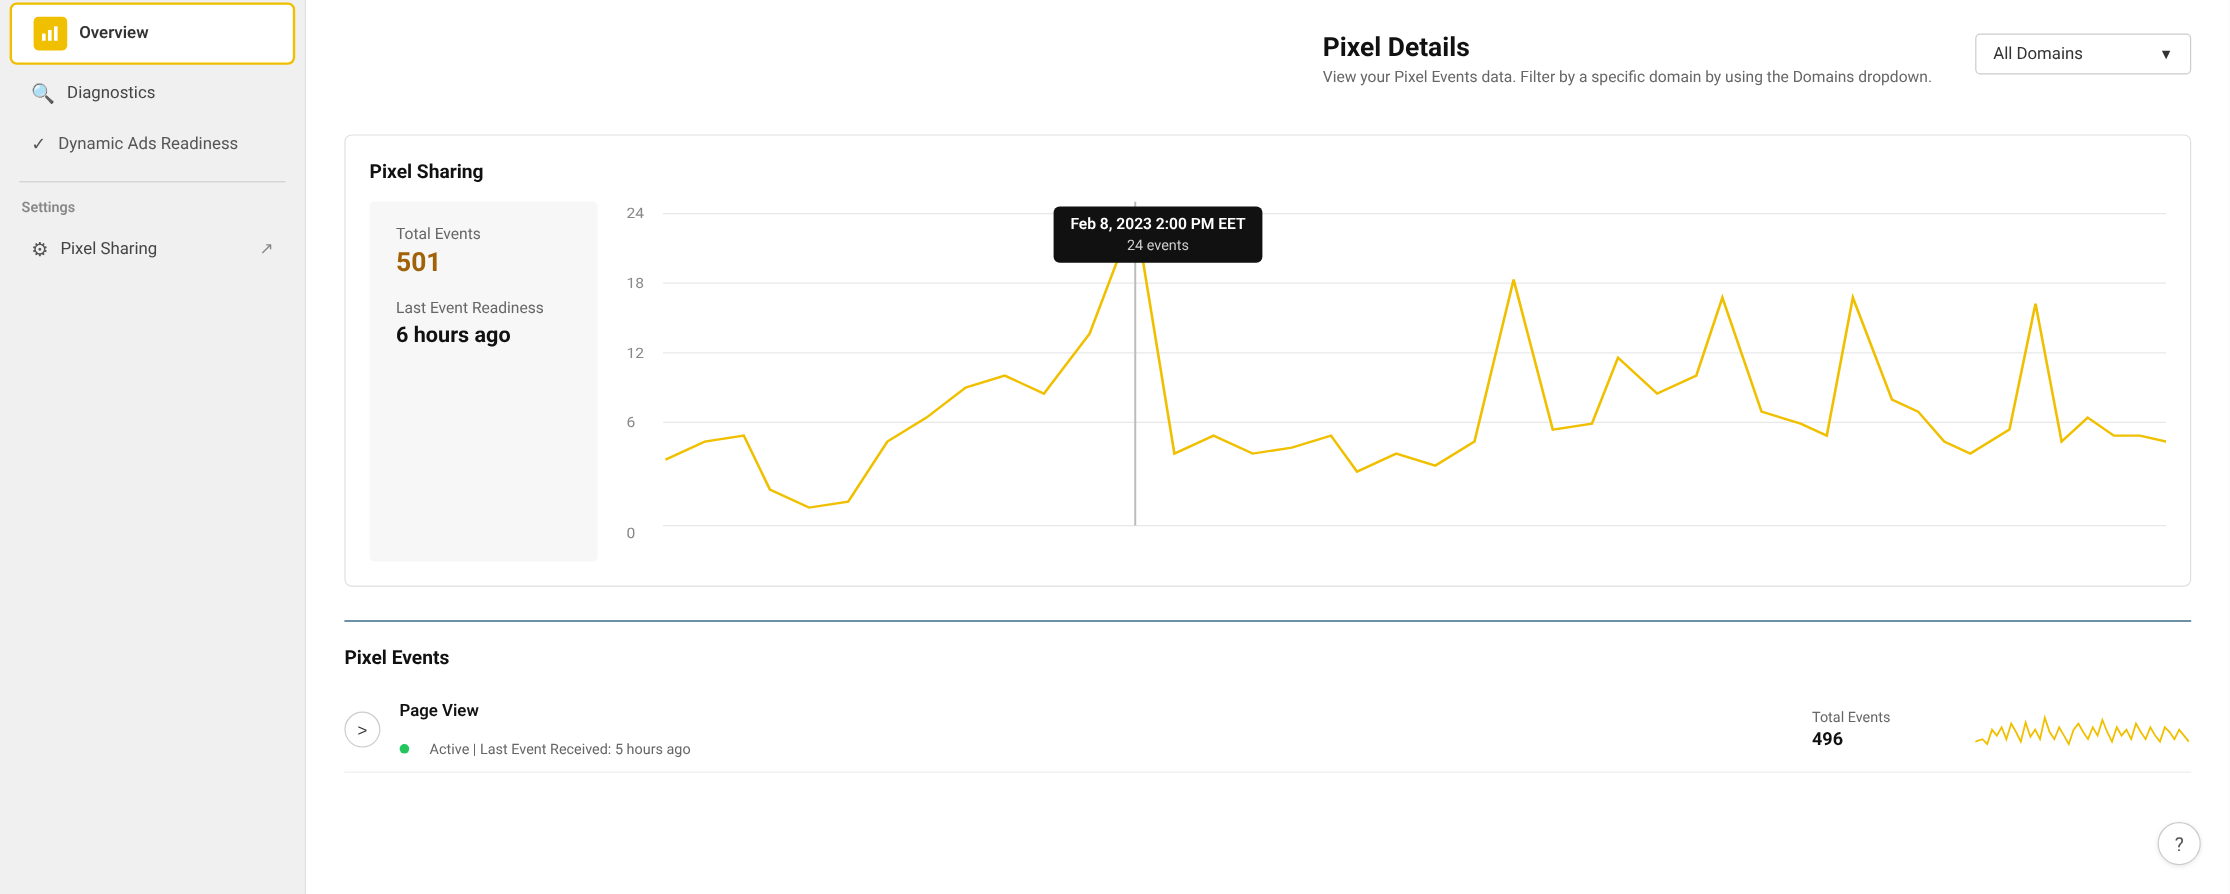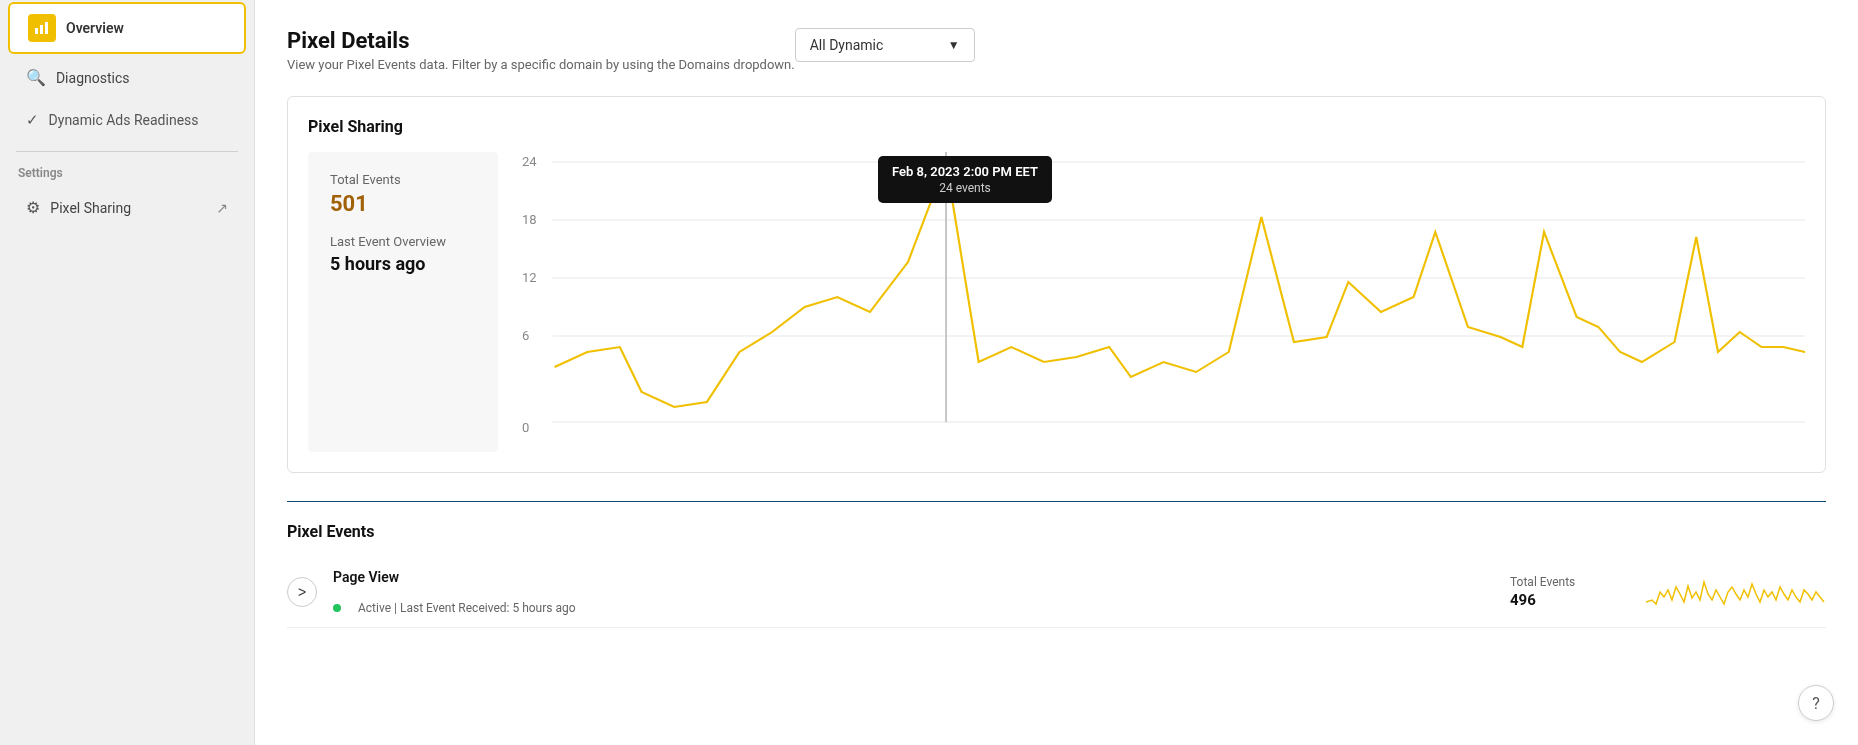--- a/index.html
+++ b/index.html
@@ -82,23 +82,24 @@
     .main {
       flex: 1;
       background: #fff;
       overflow-y: auto;
       padding: 28px 32px;
       position: relative;
     }
 
     .page-header {
       display: flex;
-      justify-content: flex-start;
+      justify-content: flex-end;
       align-items: flex-start;
-      margin-bottom: 24px;
+      margin-bottom: 40px;
+      gap: 36px;
     }
     .page-title {
       font-size: 22px;
       font-weight: 700;
       color: #111;
     }
     .page-subtitle {
       font-size: 13px;
       color: #666;
       margin-top: 4px;
@@ -326,34 +327,34 @@
 </nav>
 
 <main class="main">
 
   <div class="page-header">
     <div>
       <div class="page-title">Pixel Details</div>
       <div class="page-subtitle">View your Pixel Events data. Filter by a specific domain by using the Domains dropdown.</div>
     </div>
     <div class="domains-dropdown">
-      <span>All Dynamic</span>
+      <span>All Domains</span>
       <span style="font-size:12px;">▼</span>
     </div>
   </div>
 
   <div class="pixel-overview-card">
     <div class="section-title">Pixel Sharing</div>
     <div class="overview-inner">
 
       <div class="stats-box">
         <div class="stats-label">Total Events</div>
         <div class="stats-value">501</div>
-        <div class="stats-label2">Last Event Overview</div>
-        <div class="stats-value2">5 hours ago</div>
+        <div class="stats-label2">Last Event Readiness</div>
+        <div class="stats-value2">6 hours ago</div>
       </div>
 
       <div class="chart-container">
         
         <div class="chart-tooltip" style="top: 4px; left: 356px;">
           <div class="tooltip-title">Feb 8, 2023 2:00 PM EET</div>
           <div class="tooltip-sub">24 events</div>
         </div>
 
         

